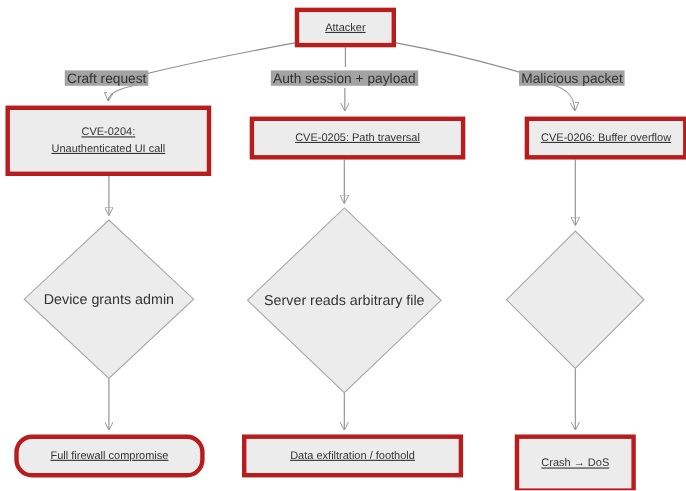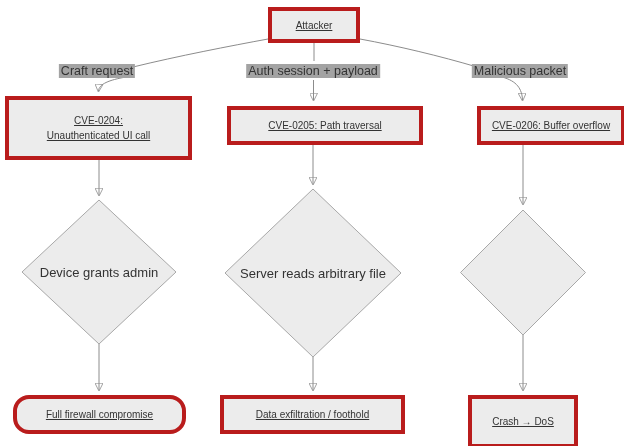--- a/index.html
+++ b/index.html
@@ -102,16 +102,16 @@
 
   <div class="node" style="left:5px; top:96px; width:187px; height:64px;">CVE-0204:
 Unauthenticated UI call</div>
   <div class="node" style="left:227px; top:106px; width:196px; height:39px;">CVE-0205: Path traversal</div>
   <div class="node" style="left:437px; top:106px; width:148px; height:39px;margin-left:40px;">CVE-0206: Buffer overflow</div>
 
   <div class="diamond-label" style="left:99px; top:272px;">Device grants admin</div>
   <div class="diamond-label" style="left:313px; top:273px;">Server reads arbitrary file</div>
 
   <div class="node" style="left:13px; top:395px; width:173px; height:39px;border-radius:16px;">Full firewall compromise</div>
-  <div class="node" style="left:220px; top:395px; width:185px; height:39px;">Data exfiltration / foothold</div>
+  <div class="node" style="left:220px; top:395px; width:201px; height:39px;">Data exfiltration / foothold</div>
   <div class="node" style="left:468px; top:395px; width:110px; height:53px;">Crash → DoS</div>
 
 </div>
 
 </body></html>

